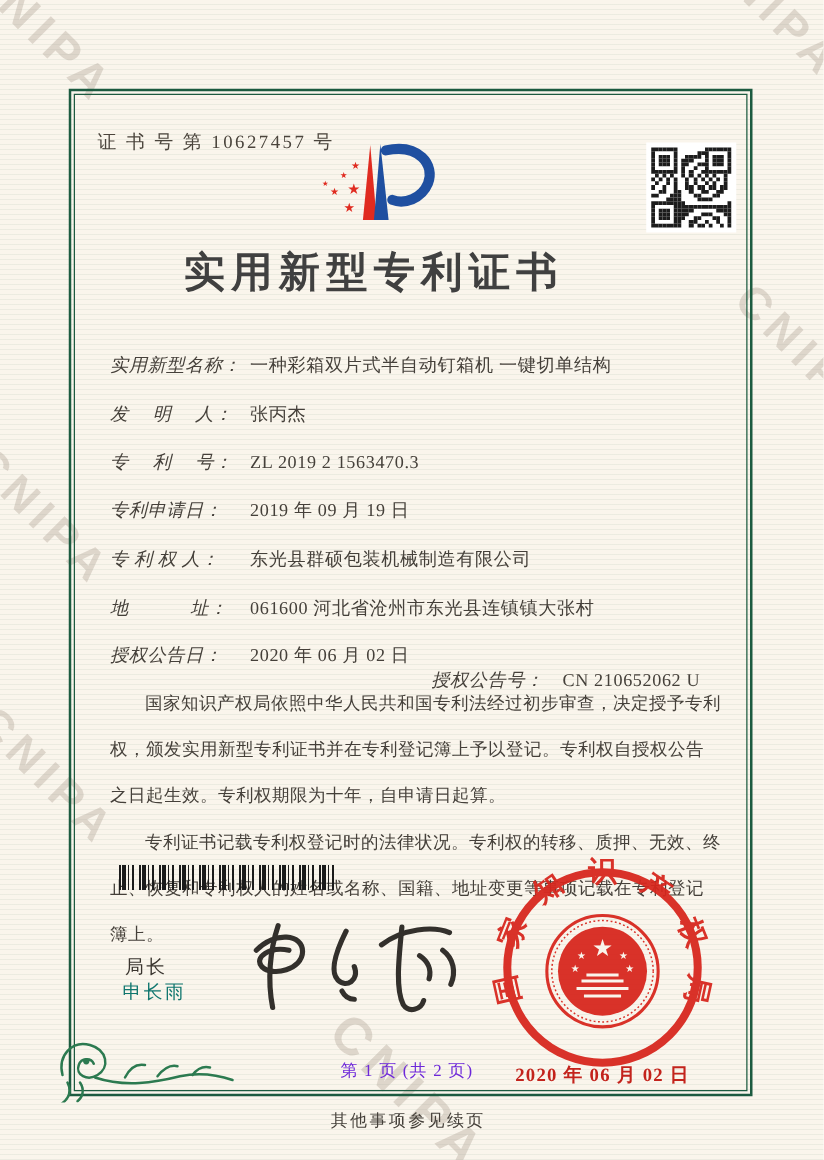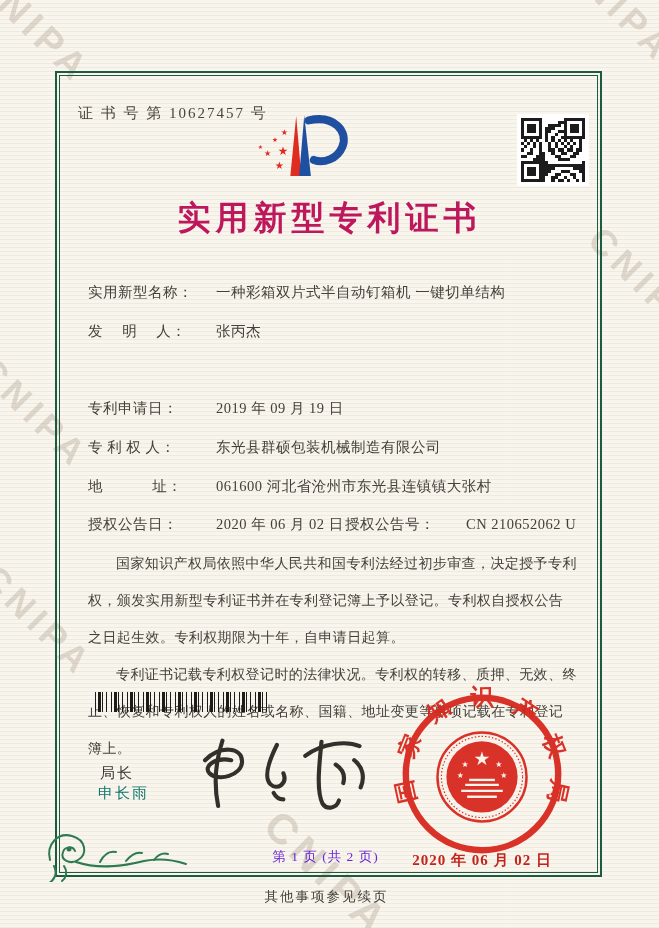--- a/index.html
+++ b/index.html
@@ -13,27 +13,27 @@
       letter-spacing:6px;color:rgba(176,164,150,0.38);transform:rotate(45deg);white-space:nowrap;}
   
   .frame{position:absolute;left:55px;top:71px;width:543px;height:802px;border:2px solid #1c5b40;z-index:1;}
   .frame::after{content:"";position:absolute;inset:2px;border:1px solid #1c5b40;}
   .content{position:absolute;inset:0;z-index:2;}
   .certno{position:absolute;left:78px;top:104px;font-size:15px;letter-spacing:2px;color:#4a443c;}
   .logo{position:absolute;left:250px;top:98px;}
   .qr{position:absolute;left:517px;top:114px;width:72px;height:72px;background:#ffffff;padding:4px;box-sizing:border-box;}
   #qr-grid{display:grid;grid-template-columns:repeat(21,1fr);grid-template-rows:repeat(21,1fr);width:64px;height:64px;}
   #qr-grid div.on{background:#1c1c1c;}
-  .title{position:absolute;left:0;top:196px;width:659px;text-align:center;font-size:33px;font-weight:700;
-         letter-spacing:5px;color:#be185d;}
+  .title{position:absolute;left:0;top:196px;width:598px;text-align:center;font-size:33px;font-weight:700;
+         letter-spacing:5px;color:#404040;}
   .row{position:absolute;left:88px;width:500px;font-size:14.5px;color:#45403a;letter-spacing:0.5px;}
-  .lbl{display:inline-block;min-width:112px;}
-  .val{margin-left:16px;}
+  .lbl{display:inline-block;min-width:112px;font-style:italic;}
+  .val{margin-left:0;}
   .pair2{position:absolute;left:257px;top:0;}
-  .pair2 .lbl{min-width:105px;}
+  .pair2 .lbl{min-width:105px;margin-top:20px;}
   .notice{position:absolute;left:88px;top:545px;width:489px;font-size:14px;line-height:37px;color:#45403a;letter-spacing:0.4px;}
   .notice p{margin:0;text-indent:2em;}
   .barcode{position:absolute;left:95px;top:692px;width:174px;height:20px;
     background:repeating-linear-gradient(90deg,#1b1b1b 0 1.5px,rgba(0,0,0,0) 1.5px 3px,#1b1b1b 3px 6px,
     rgba(0,0,0,0) 6px 7.5px,#1b1b1b 7.5px 8.5px,rgba(0,0,0,0) 8.5px 11px,#1b1b1b 11px 12.5px,rgba(0,0,0,0) 12.5px 16px);}
   .sig-title{position:absolute;left:100px;top:748px;font-size:15px;color:#3a352f;letter-spacing:2px;
              font-family:"Liberation Sans","DejaVu Sans",sans-serif;margin-top:16px;}
   .sig-name{position:absolute;left:98px;top:784px;font-size:15px;color:#0f766e;letter-spacing:2px;
             font-family:"Liberation Sans","DejaVu Sans",sans-serif;}
   .signature{position:absolute;left:192px;top:726px;}
@@ -526,20 +526,23 @@
         </div>
     </div>
 
     <div class="title">实用新型专利证书</div>
 
     <div class="row" style="top:283px">
       <span class="lbl">实用新型名称：</span><span class="val">一种彩箱双片式半自动钉箱机 一键切单结构</span>
     </div>
     <div class="row" style="top:322px">
       <span class="lbl">发　 明　 人：</span><span class="val">张丙杰</span>
+    </div>
+    <div class="row" style="top:360px">
+      <span class="lbl">专　 利　 号：</span><span class="val">ZL 2019 2 1563470.3</span>
     </div>
     <div class="row" style="top:399px">
       <span class="lbl">专利申请日：</span><span class="val">2019 年 09 月 19 日</span>
     </div>
     <div class="row" style="top:438px">
       <span class="lbl">专 利 权 人：</span><span class="val">东光县群硕包装机械制造有限公司</span>
     </div>
     <div class="row" style="top:477px">
       <span class="lbl">地　　　 址：</span><span class="val">061600 河北省沧州市东光县连镇镇大张村</span>
     </div>

